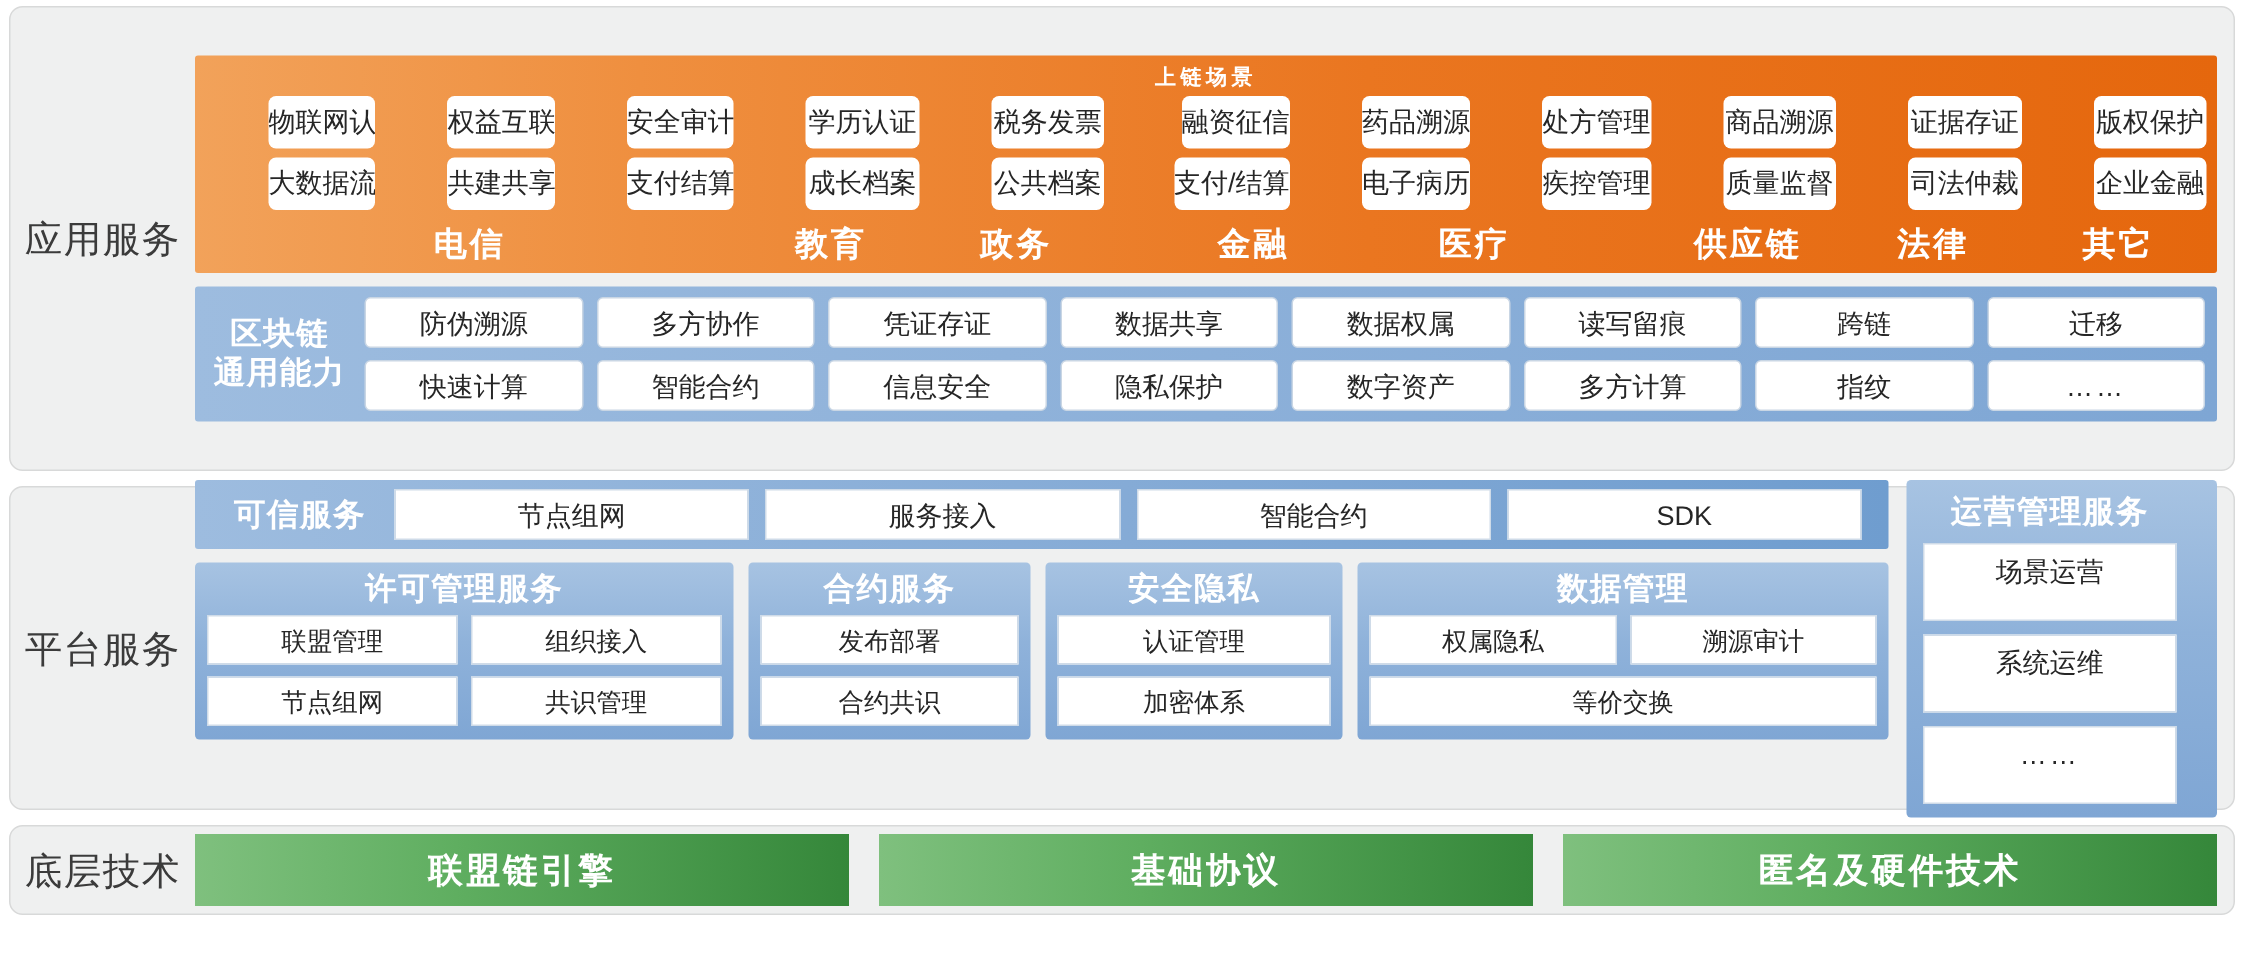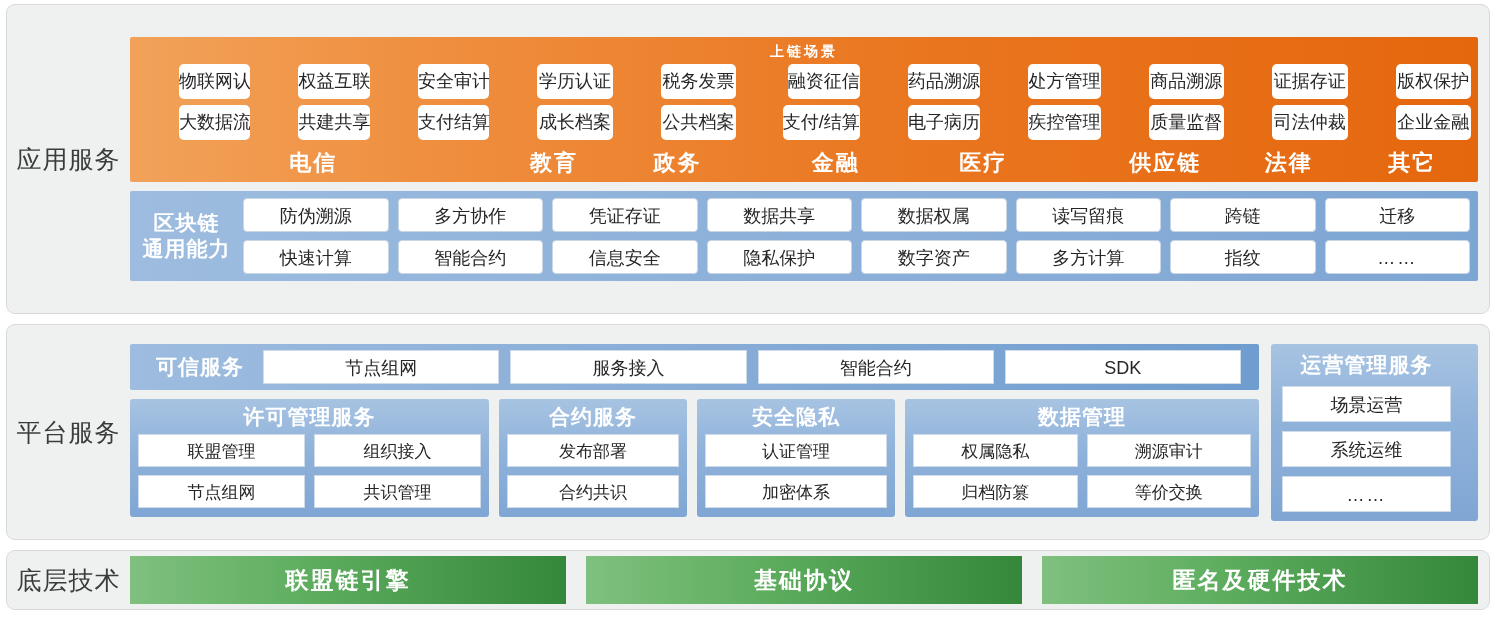--- a/index.html
+++ b/index.html
@@ -214,21 +214,21 @@
     color:#ffffff;
     font-size:21px;
     font-weight:bold;
     letter-spacing:1px;
     padding:2px 0 7px 0;
   }
   .ops-items{display:flex;flex-direction:column;gap:9px;}
   .opschip{
     background:#ffffff;
     border:1px solid #cfdbe8;
-    height:36px;
+    height:52px;
     line-height:36px;
     text-align:center;
     font-size:18px;
     color:#262626;
     white-space:nowrap;
     overflow:hidden;
     box-sizing:border-box;
   }
 
   
@@ -427,21 +427,20 @@
                 </div>
               </div>
               <div class="svc-card w-data">
                 <div class="svc-title">数据管理</div>
                 <div class="svc-grid">
                   <div class="svc-line">
                     <div class="svcchip">权属隐私</div>
                     <div class="svcchip">溯源审计</div>
                   </div>
                   <div class="svc-line">
-                    <div class="svcchip">归档防篡</div>
                     <div class="svcchip">等价交换</div>
                   </div>
                 </div>
               </div>
             </div>
         </div>
 
         <div class="plat-side">
           <div class="ops-card">
             <div class="ops-title">运营管理服务</div>

